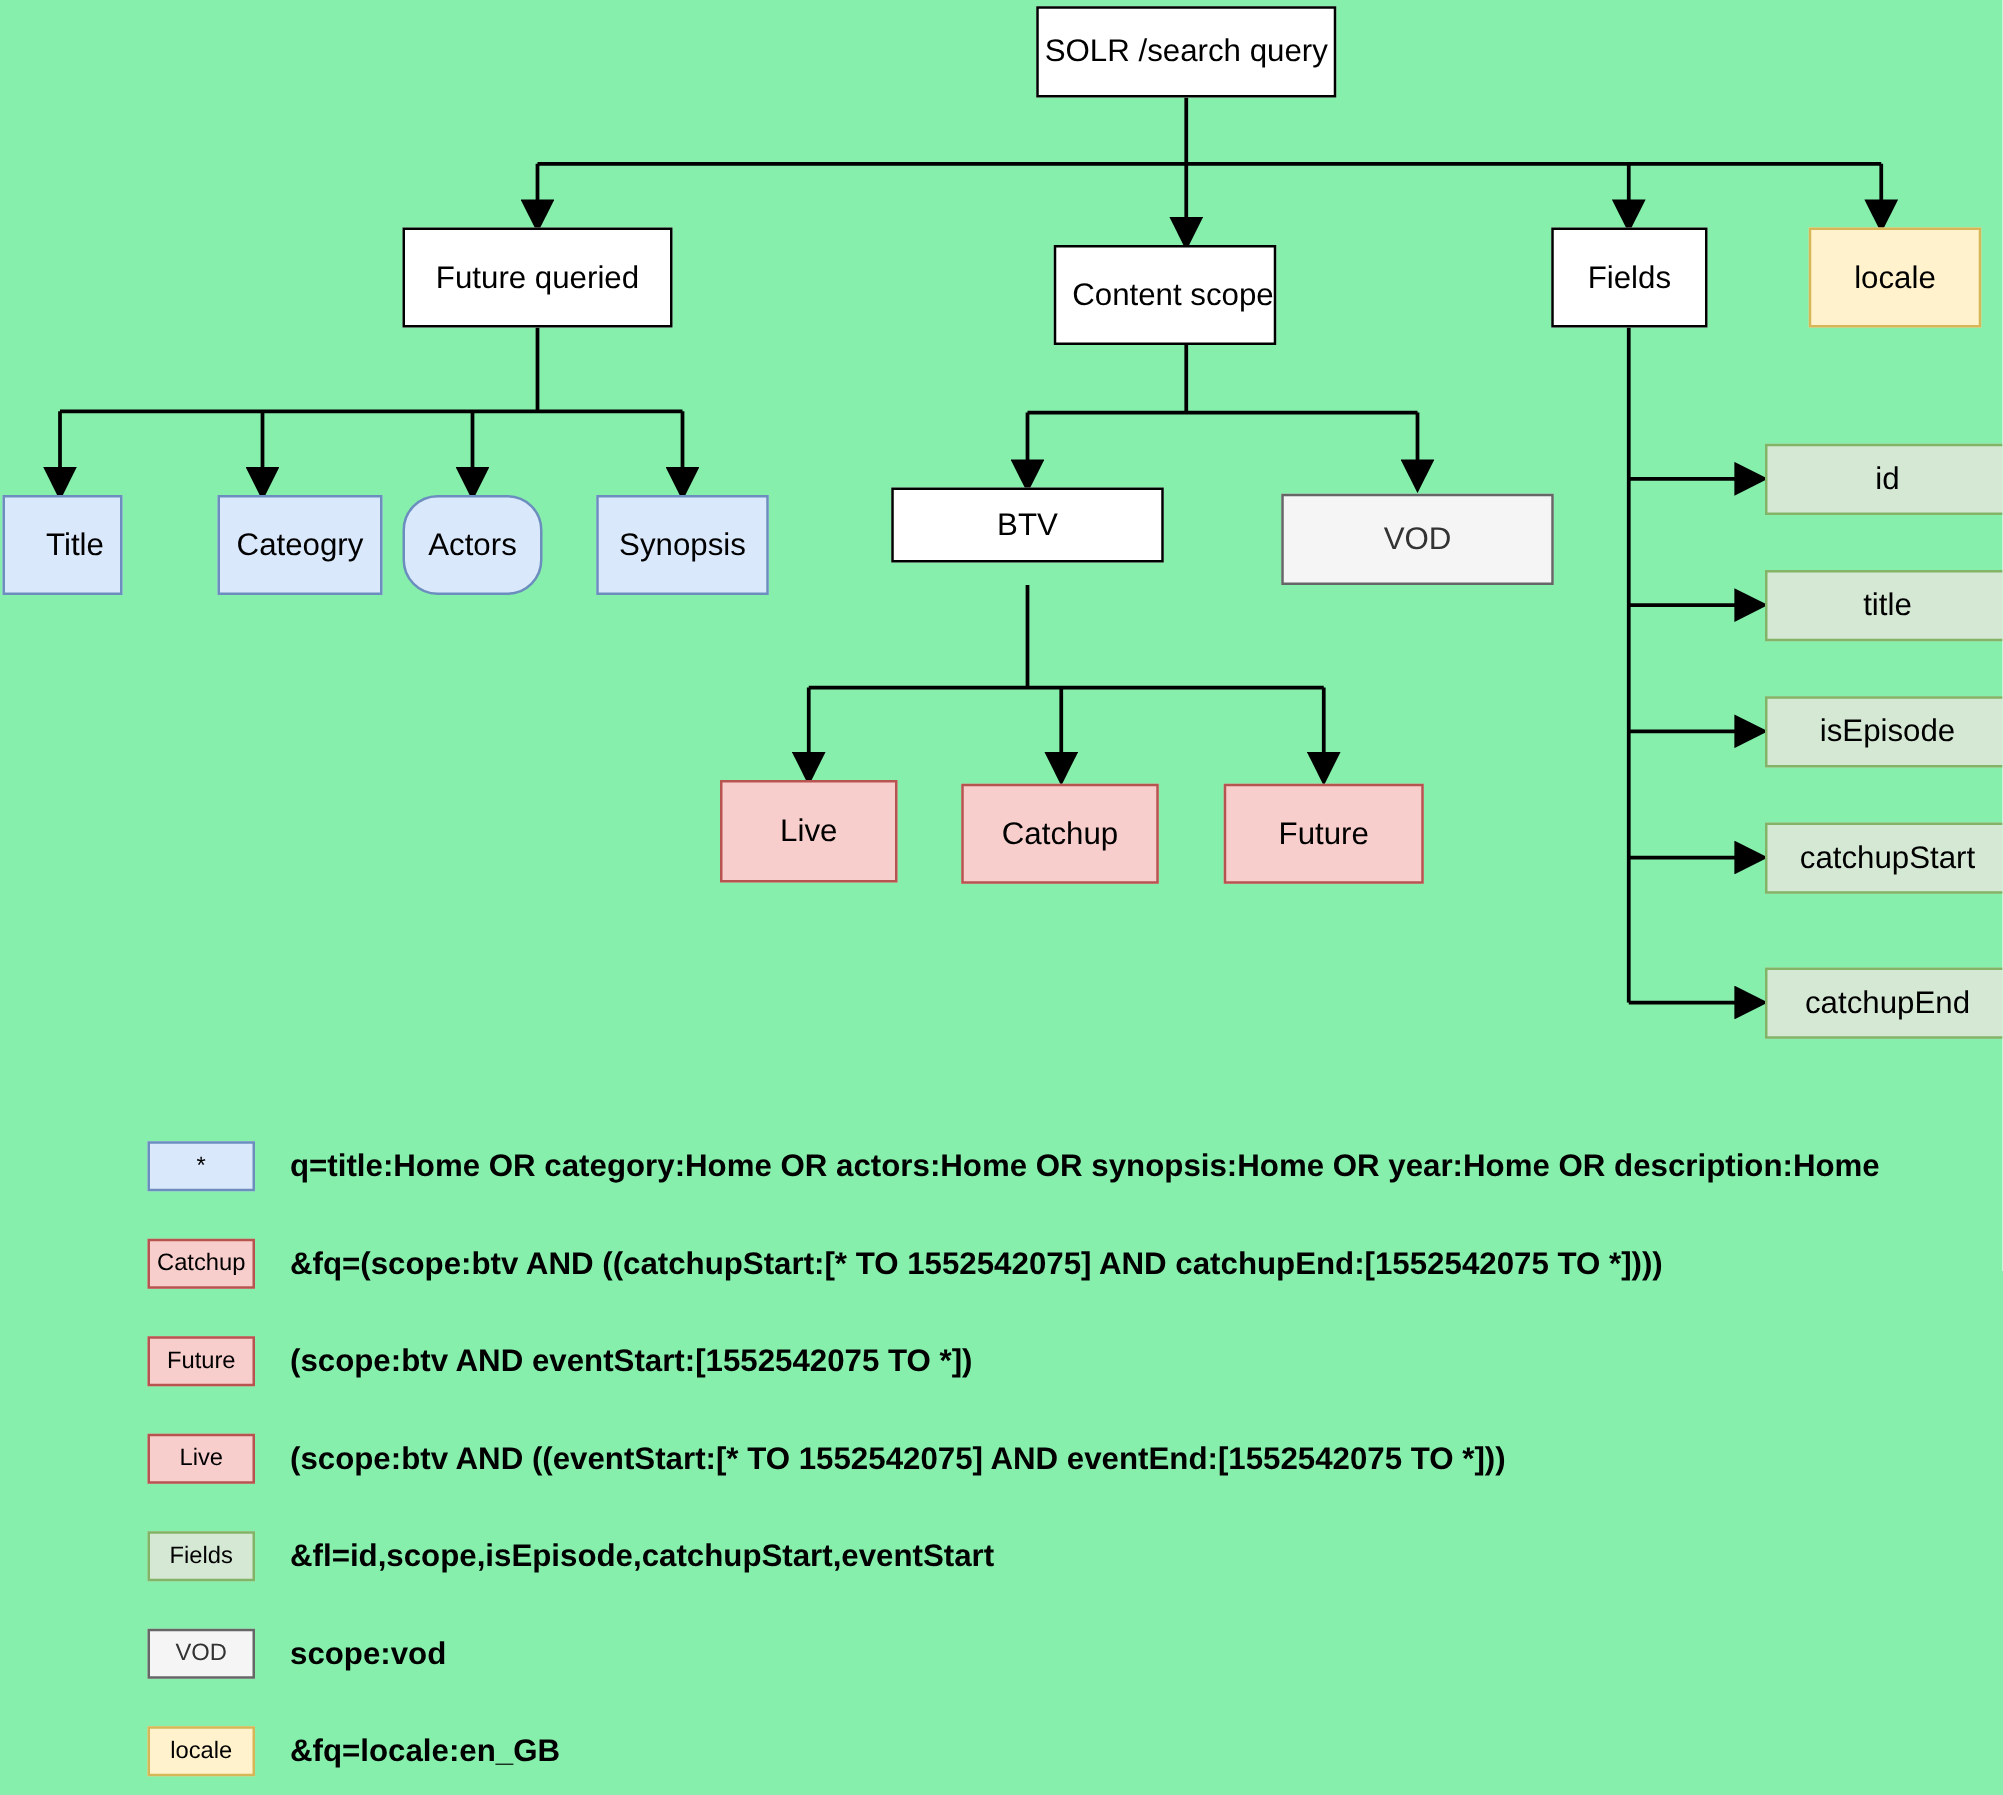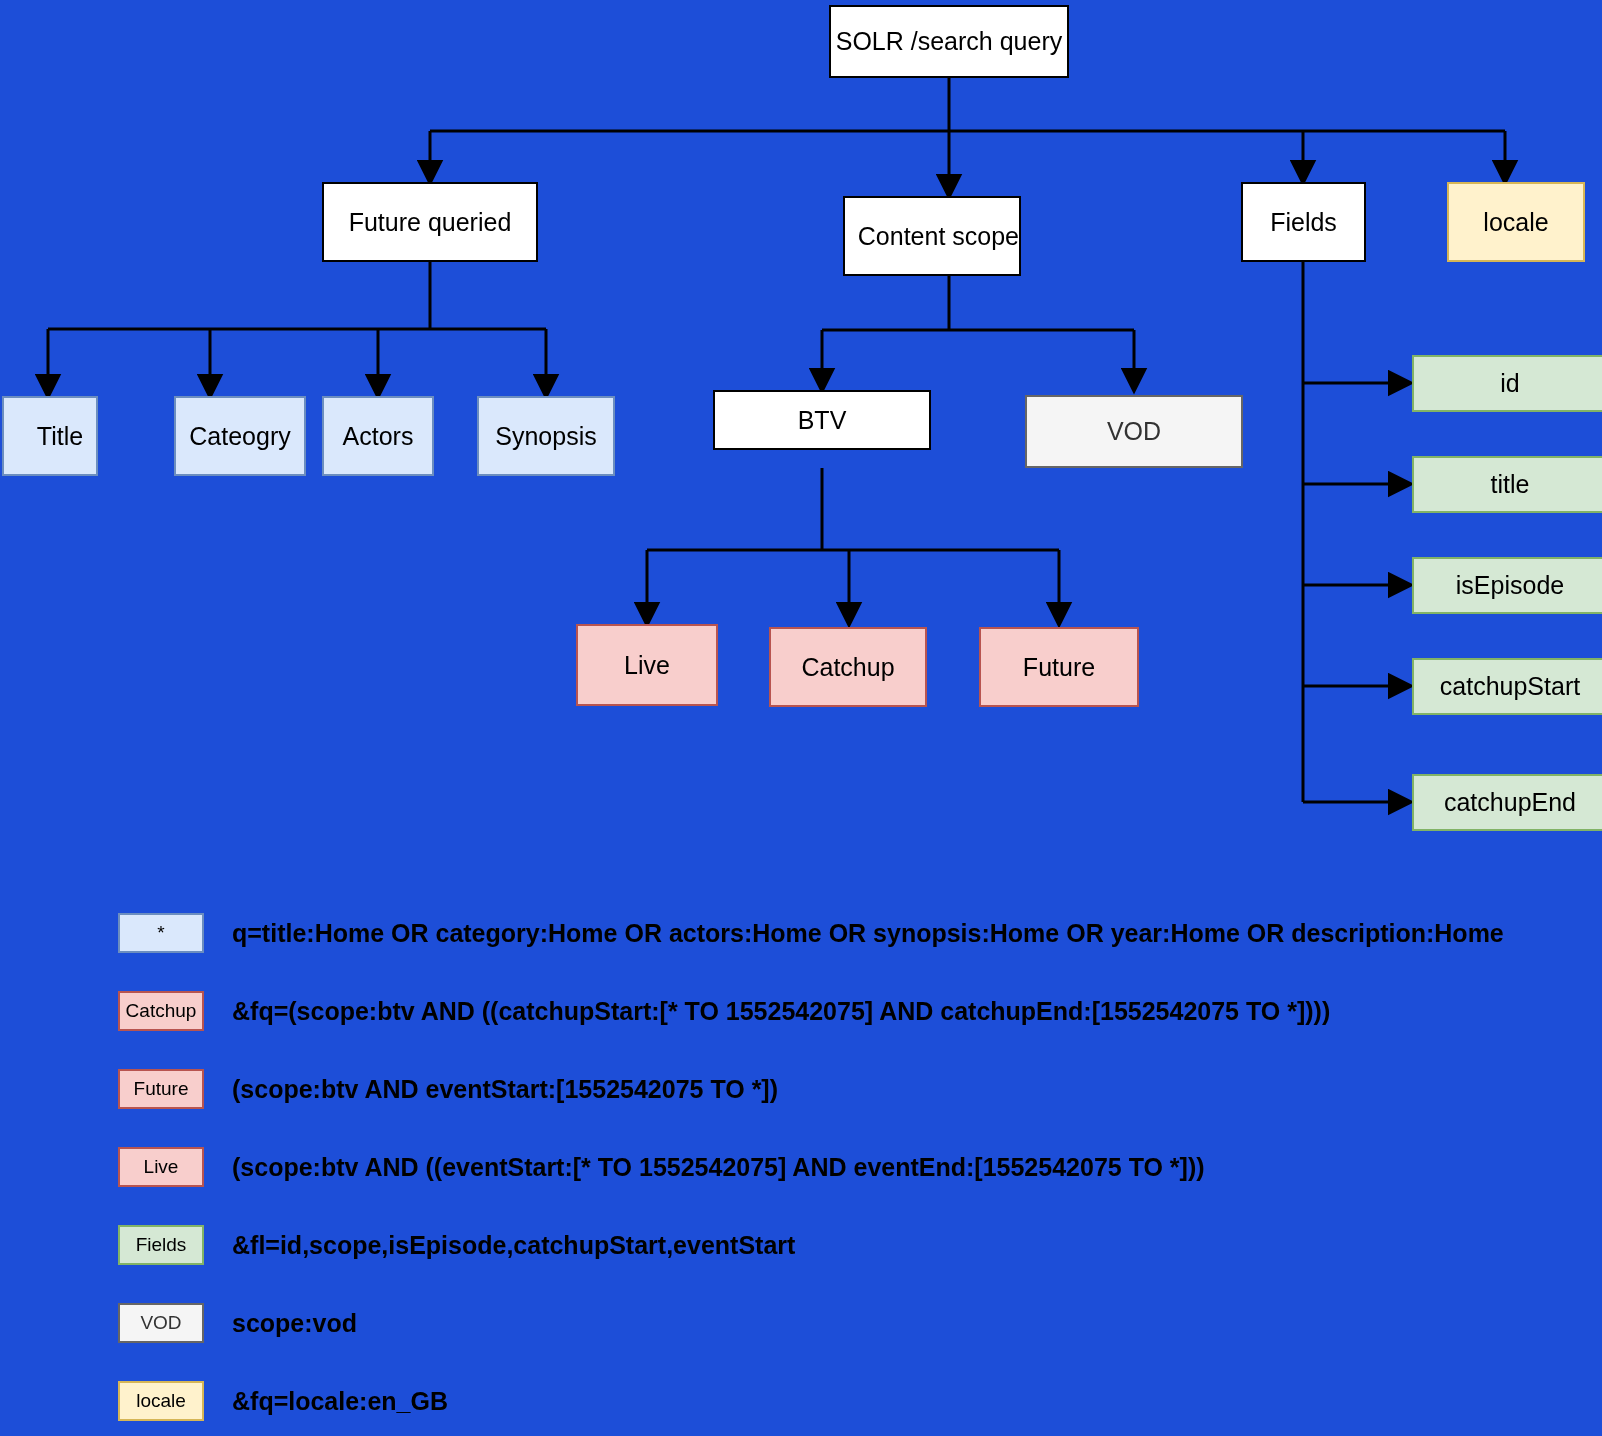--- a/index.html
+++ b/index.html
@@ -9,21 +9,21 @@
   }
   body {
     font-family: "Liberation Sans", sans-serif;
     color: #000000;
   }
   #page {
     position: relative;
     width: 1602px;
     height: 1436px;
     overflow: hidden;
-    background: #1d4ed8;
+    background: #86efac;
   }
   #edges {
     position: absolute;
     left: 0;
     top: 0;
     width: 1602px;
     height: 1436px;
     pointer-events: none;
   }
   .node {
@@ -154,21 +154,21 @@
   </div>
 
   <div class="node blue" style="left:2px; top:396px; width:96px; height:80px;padding-left:20px;">
     <span>Title</span>
   </div>
 
   <div class="node blue" style="left:145px; top:396px; width:132px; height:80px;margin-left:29px;">
     <span>Cateogry</span>
   </div>
 
-  <div class="node blue" style="left:322px; top:396px; width:112px; height:80px;">
+  <div class="node blue" style="left:322px; top:396px; width:112px; height:80px;border-radius:28px;">
     <span>Actors</span>
   </div>
 
   <div class="node blue" style="left:477px; top:396px; width:138px; height:80px;text-align:right;">
     <span>Synopsis</span>
   </div>
 
   <div class="node plain" style="left:713px; top:390px; width:218px; height:60px;">
     <span>BTV</span>
   </div>

